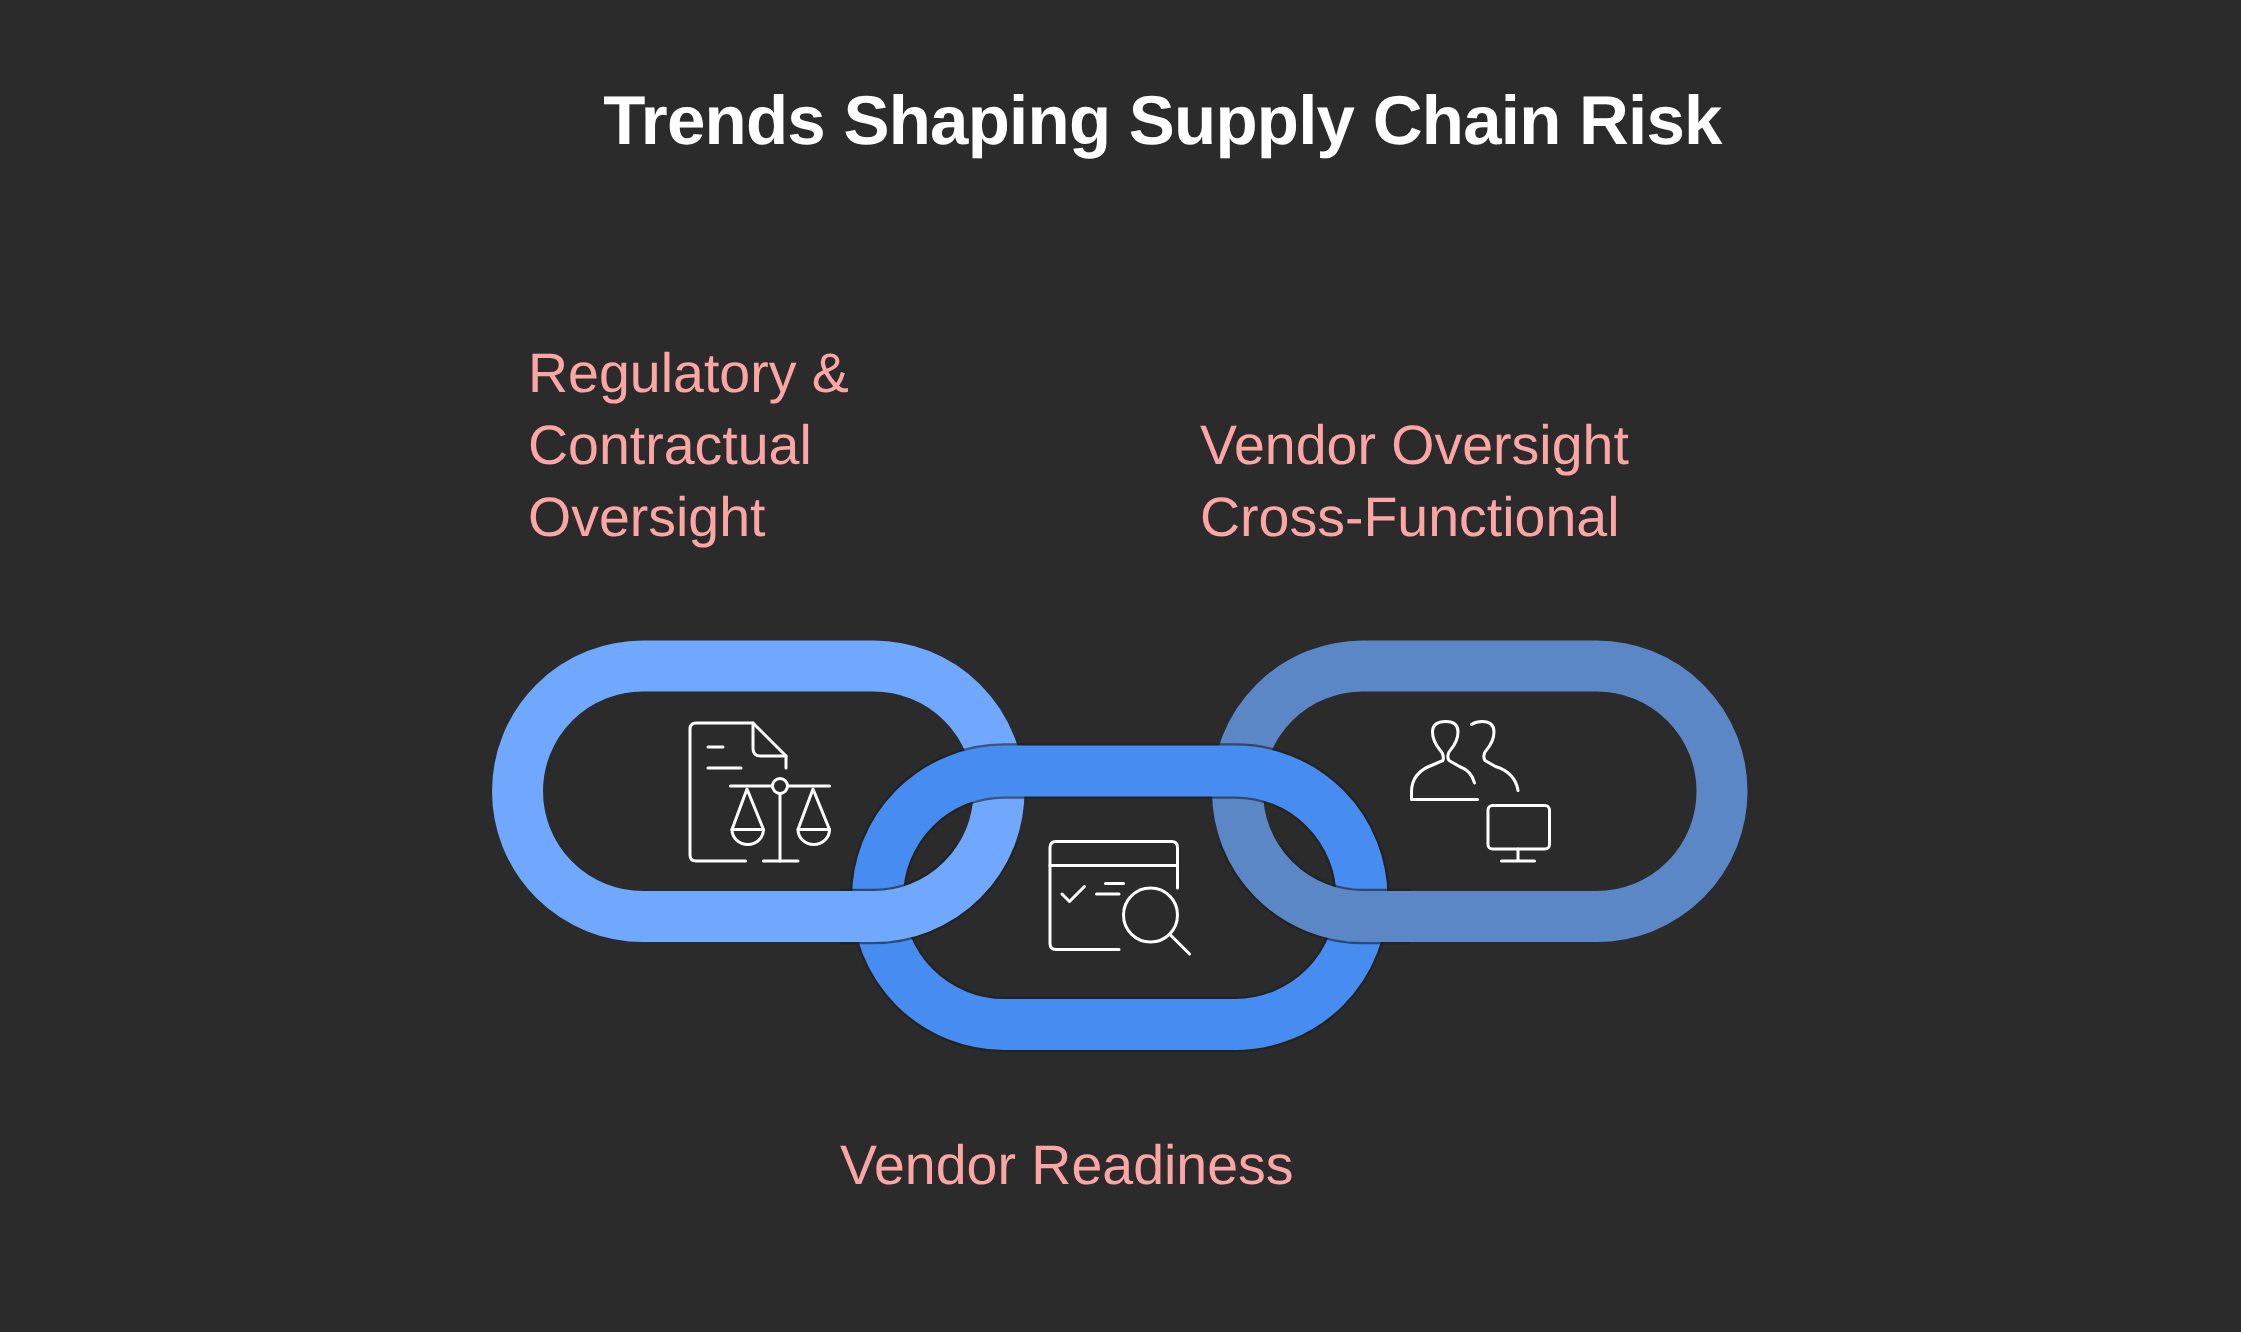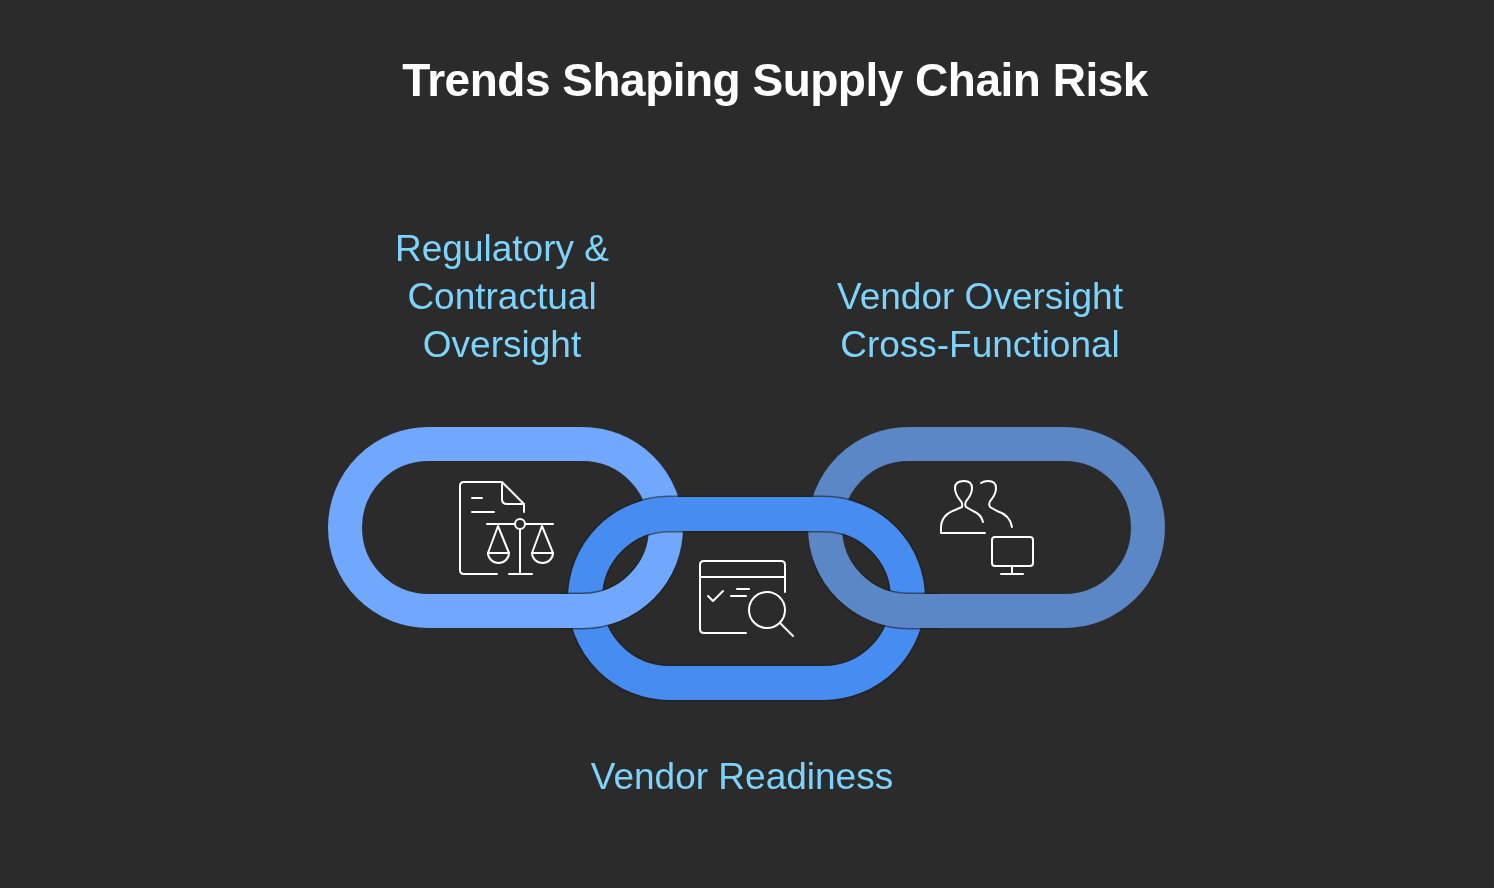--- a/index.html
+++ b/index.html
@@ -26,24 +26,23 @@
       text-align: center;
       font-weight: bold;
       font-size: 46px;
       line-height: 60px;
       letter-spacing: -0.5px;
       color: #ffffff;
     }
     .title span { display: block; }
     .label {
       position: absolute;
-      text-align: center;
       font-size: 37px;
       line-height: 48px;
-      color: #7dd3fc;
+      color: #fca5a5;
     }
     .label span { display: block; }
     .label-left { left: 352px; top: 225px; width: 300px; }
     .label-right { left: 800px; top: 273px; width: 360px; }
     .label-bottom { left: 560px; top: 753px; width: 364px; }
     svg.chain {
       position: absolute;
       left: 0;
       top: 0;
     }

